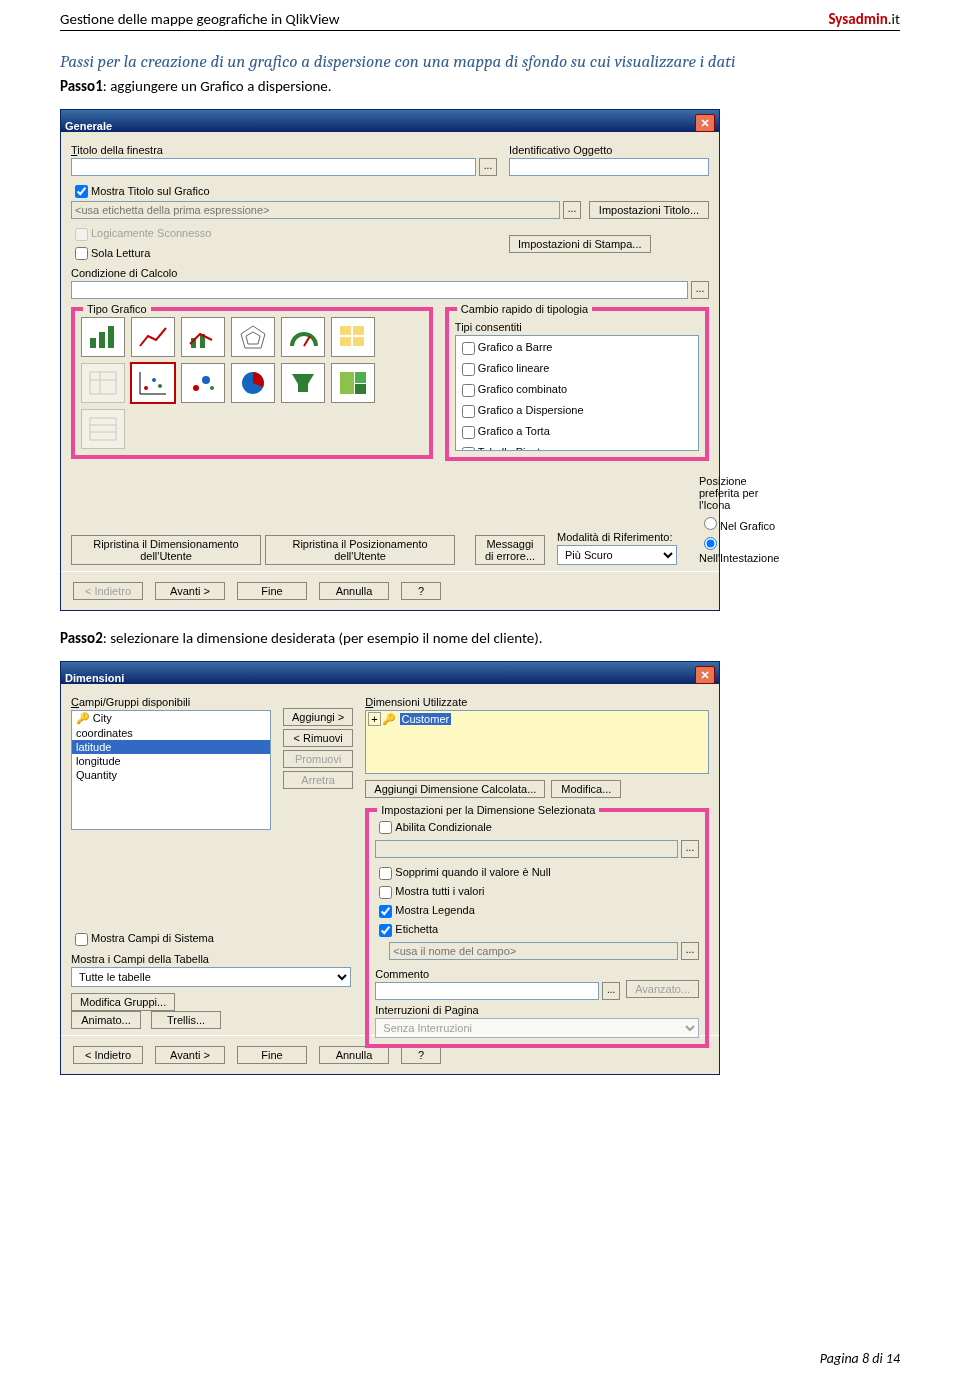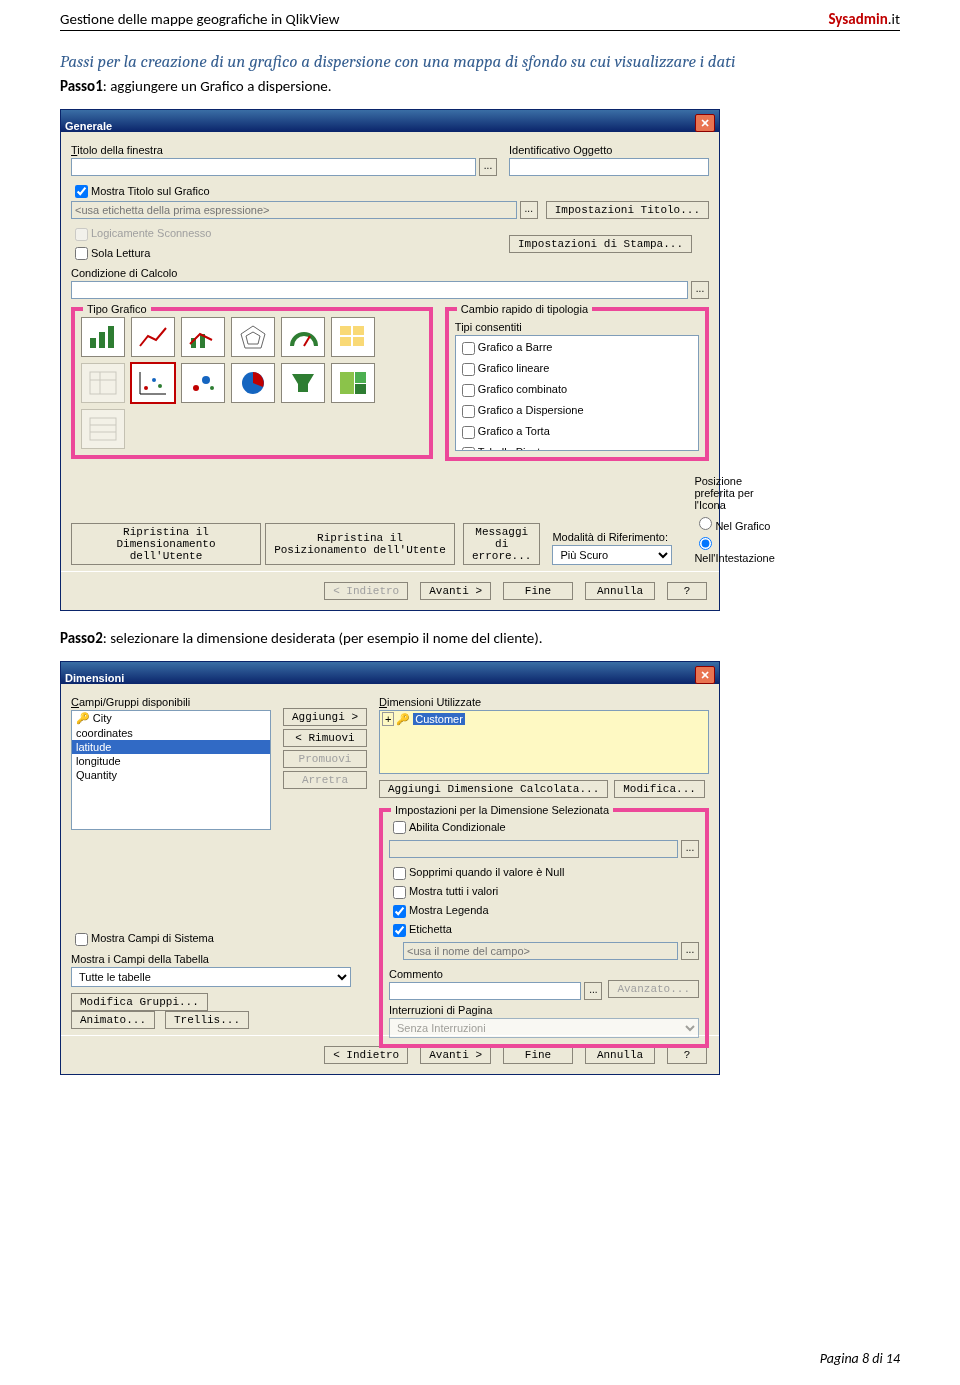--- a/index.html
+++ b/index.html
@@ -12,37 +12,37 @@
 .dlg{width:660px;margin:14px 0 18px 0;border:1px solid #0a246a;background:#ece9d8;font-family:Tahoma,Arial,sans-serif;font-size:11px;color:#000;box-sizing:border-box}
 .dlg .title{height:22px;background:linear-gradient(to bottom,#3a6ea5,#0a246a);color:#fff;font-weight:bold;display:flex;align-items:flex-end;padding:0 4px;justify-content:space-between}
 .closex{width:18px;height:16px;background:#e97451;border:1px solid #8b0000;color:#fff;display:flex;align-items:center;justify-content:center;font-weight:bold;font-size:11px;border-radius:2px}
 .dlg-body{padding:8px 10px 6px 10px}
 .row{display:flex;gap:12px;align-items:flex-start}
 .col{flex:1;min-width:0}
 .lbl{display:block;margin:4px 0 2px 0}
 .u:first-letter{text-decoration:underline}
 input[type=text],select{font-family:Tahoma,Arial,sans-serif;font-size:11px;border:1px solid #7f9db9;background:#fff;padding:2px 3px;box-sizing:border-box}
 input[disabled]{background:#ece9d8;color:#808080}
-.btn{font-family:Liberation Mono, monospace;font-size:11px;border:1px solid #8a867a;background:#ece9d8;padding:2px 8px;min-width:70px;cursor:pointer}
+.btn{font-family:Liberation Sans, sans-serif;font-size:11px;border:1px solid #8a867a;background:#ece9d8;padding:2px 8px;min-width:70px;cursor:pointer}
 .btn.wide{min-width:120px}
 .btn[disabled]{color:#a0a0a0}
 .txt-mini{display:inline-block;width:16px;height:16px;border:1px solid #8a867a;background:#ece9d8;text-align:center;line-height:14px;font-size:10px}
 .chk{margin-right:3px;vertical-align:middle}
 .chk-d{color:#a0a0a0}
 .field-with-btn{display:flex;gap:3px;align-items:center}
 .field-with-btn input{flex:1}
 .group{border:4px solid #ec4899;padding:6px;margin-top:8px;position:relative}
 .group>.gtitle{position:absolute;top:-8px;left:8px;background:#ece9d8;padding:0 4px;font-size:11px}
 .chart-grid{display:flex;flex-wrap:wrap;gap:6px}
 .ci{width:42px;height:38px;border:1px solid #8a867a;background:#fff;display:flex;align-items:center;justify-content:center;font-size:18px}
 .ci.sel{outline:2px solid #c00000;outline-offset:-1px}
 .chart-list{border:1px solid #7f9db9;background:#fff;height:110px;overflow-y:scroll;padding:2px}
 .chart-list label{display:block;font-size:11px;padding:1px 0}
 .radio-col label{display:block;font-size:11px;padding:1px 0}
-.bottom-btns{display:flex;justify-content:flex-end;gap:12px;padding:10px 12px;border-top:1px solid #fff}
+.bottom-btns{display:flex;justify-content:flex-start;gap:12px;padding:10px 12px;border-top:1px solid #fff}
 .listbox{border:1px solid #7f9db9;background:#fff;height:118px;overflow-y:scroll;font-size:11px}
 .listbox .li{padding:1px 4px}
 .listbox .li.sel{background:#316ac5;color:#fff}
 .tree{border:1px solid #7f9db9;background:#fef9c3;height:58px;font-size:11px;padding:2px}
 .tree .sel{background:#316ac5;color:#fff;padding:0 2px}
 .vbtns{display:flex;flex-direction:column;gap:3px}
 .pagefoot{position:absolute;bottom:18px;right:60px;font-style:italic;font-family:Calibri,Arial,sans-serif;font-size:14px}
 .chart-icons .ci svg{width:30px;height:26px}
 .bar-icon rect{fill:#2e7d32}
 </style>
@@ -210,21 +210,21 @@
             <label><input type="checkbox" class="chk" style=""><span>Grafico a Torta</span></label>
             <label><input type="checkbox" class="chk" style=""><span>Tabella Pivot</span></label>
 
           </div>
         </div>
       </div>
 
       <div class="row" style="margin-top:10px;align-items:flex-end">
         <div style="display:flex;flex-direction:row;gap:4px">
           <button class="btn" style="min-width:190px">Ripristina il Dimensionamento dell'Utente</button>
-          <div style="display:flex;gap:8px">
+          <div style="display:flex;gap:20px">
             <button class="btn" style="min-width:190px">Ripristina il Posizionamento dell'Utente</button>
             <button class="btn">Messaggi di errore...</button>
           </div>
         </div>
         <div style="flex:0 0 120px">
           <span class="lbl">Modalità di Riferimento:</span>
           <select style="width:100%"><option>Più Scuro</option></select>
         </div>
         <div class="radio-col" style="flex:1;margin-left:10px">
           <span class="lbl">Posizione preferita per l'Icona</span>

